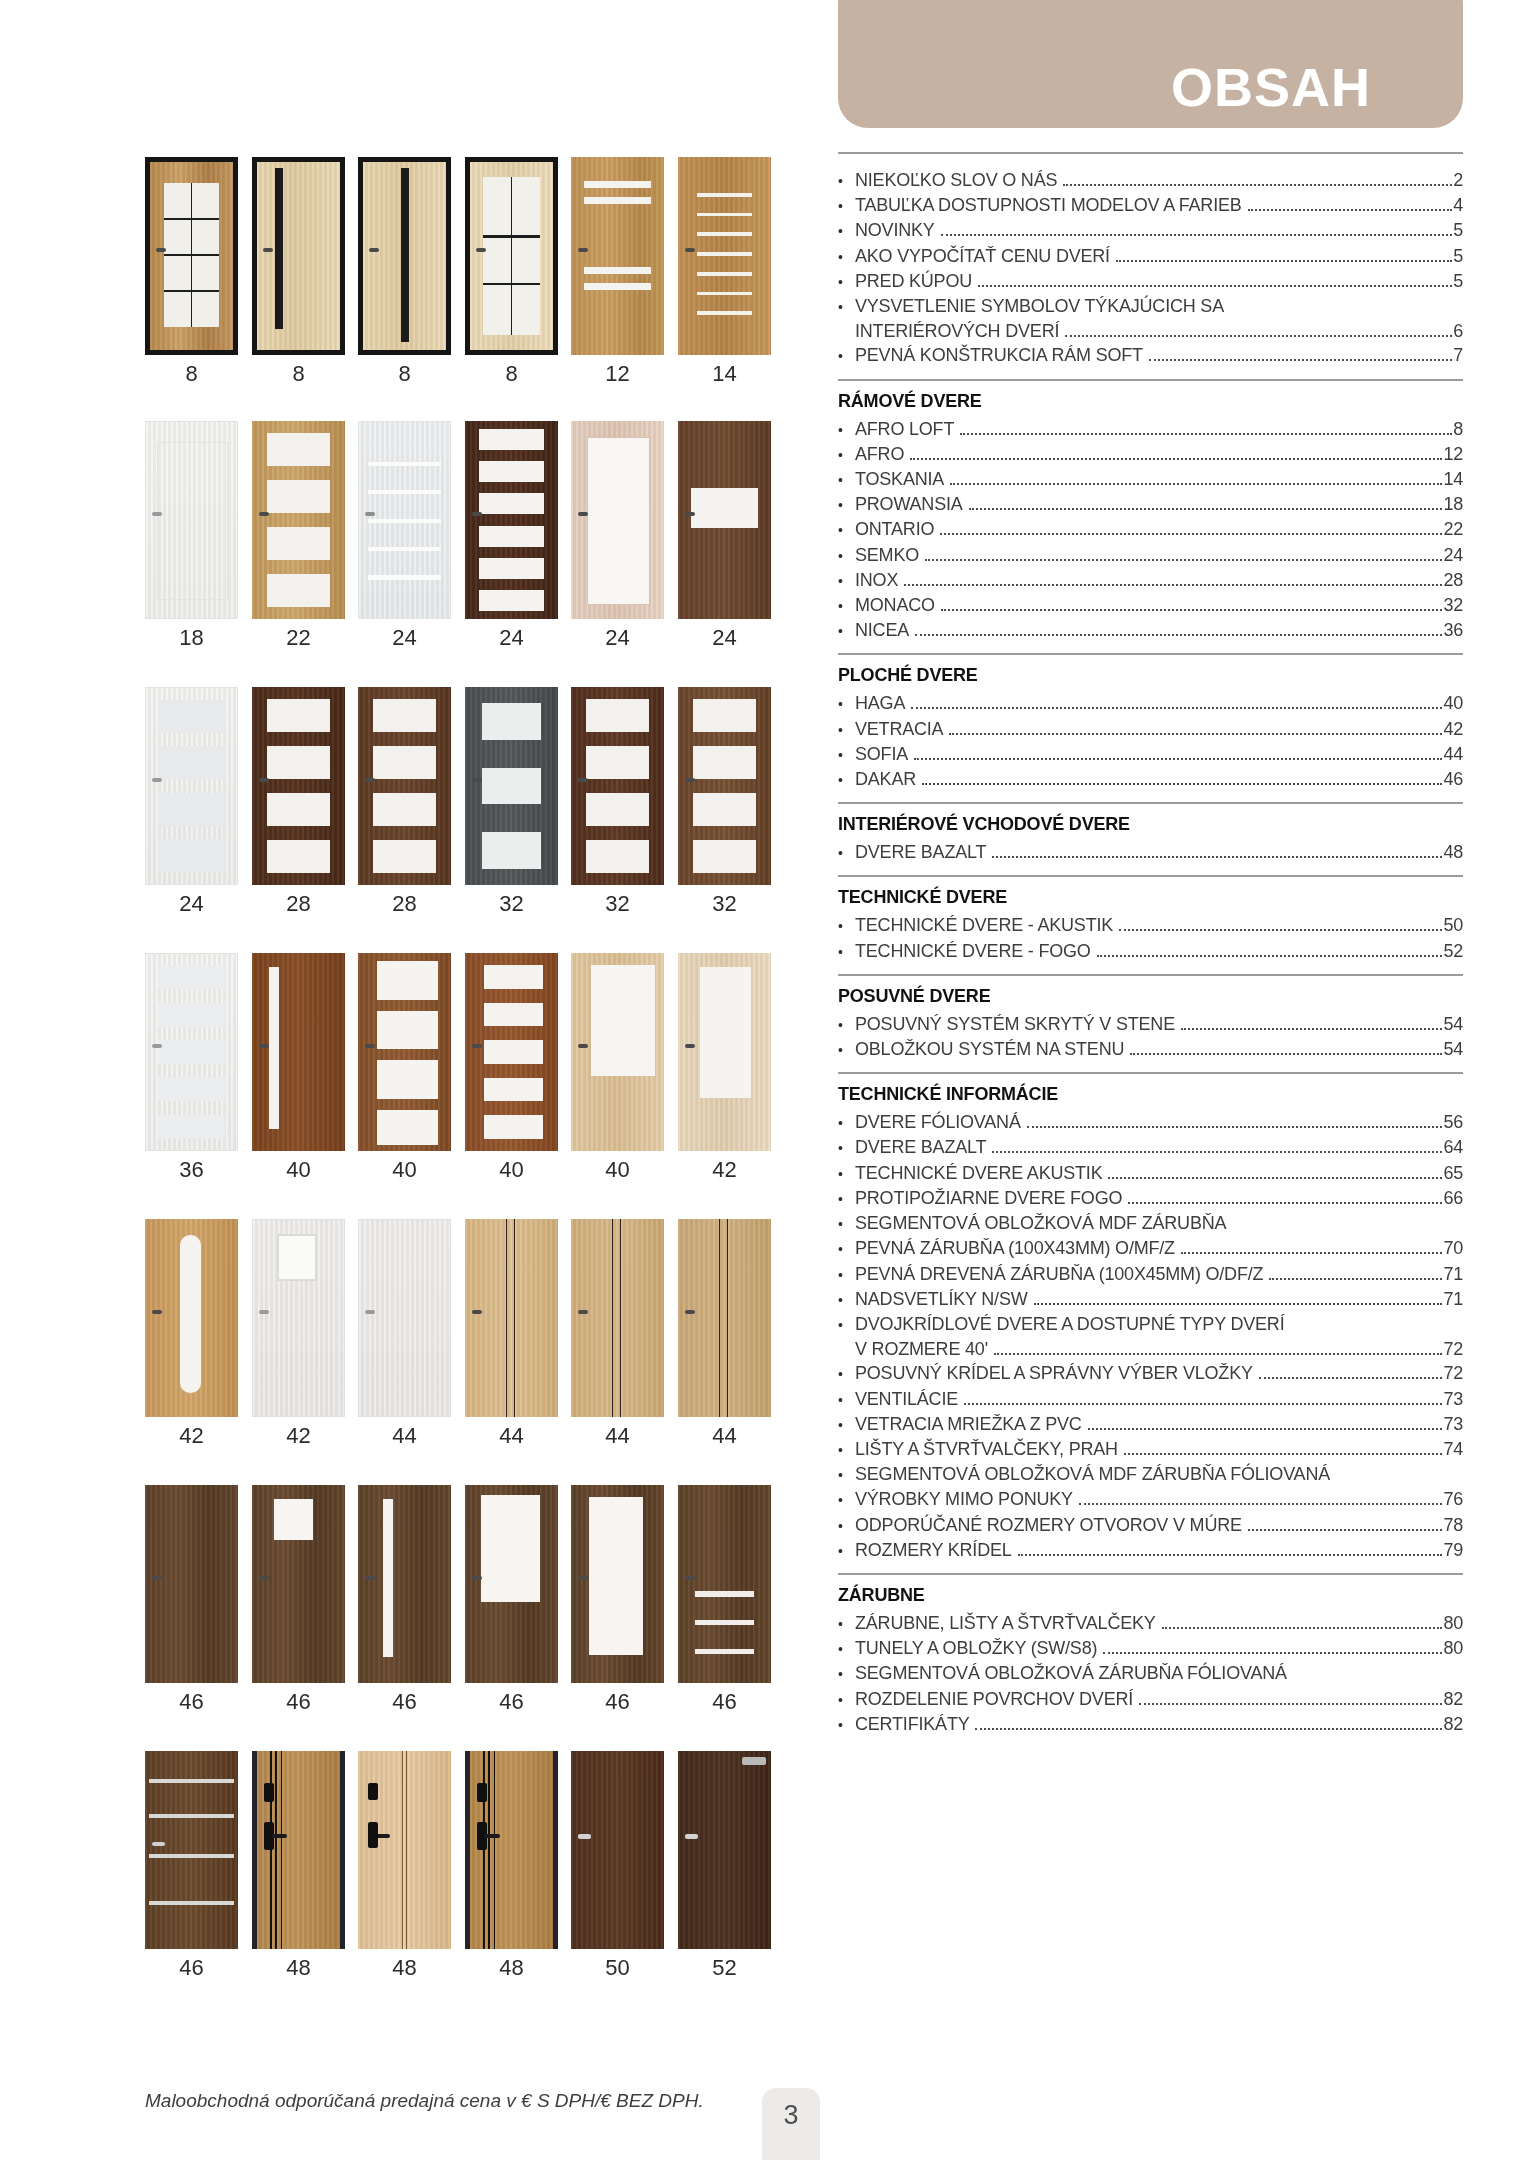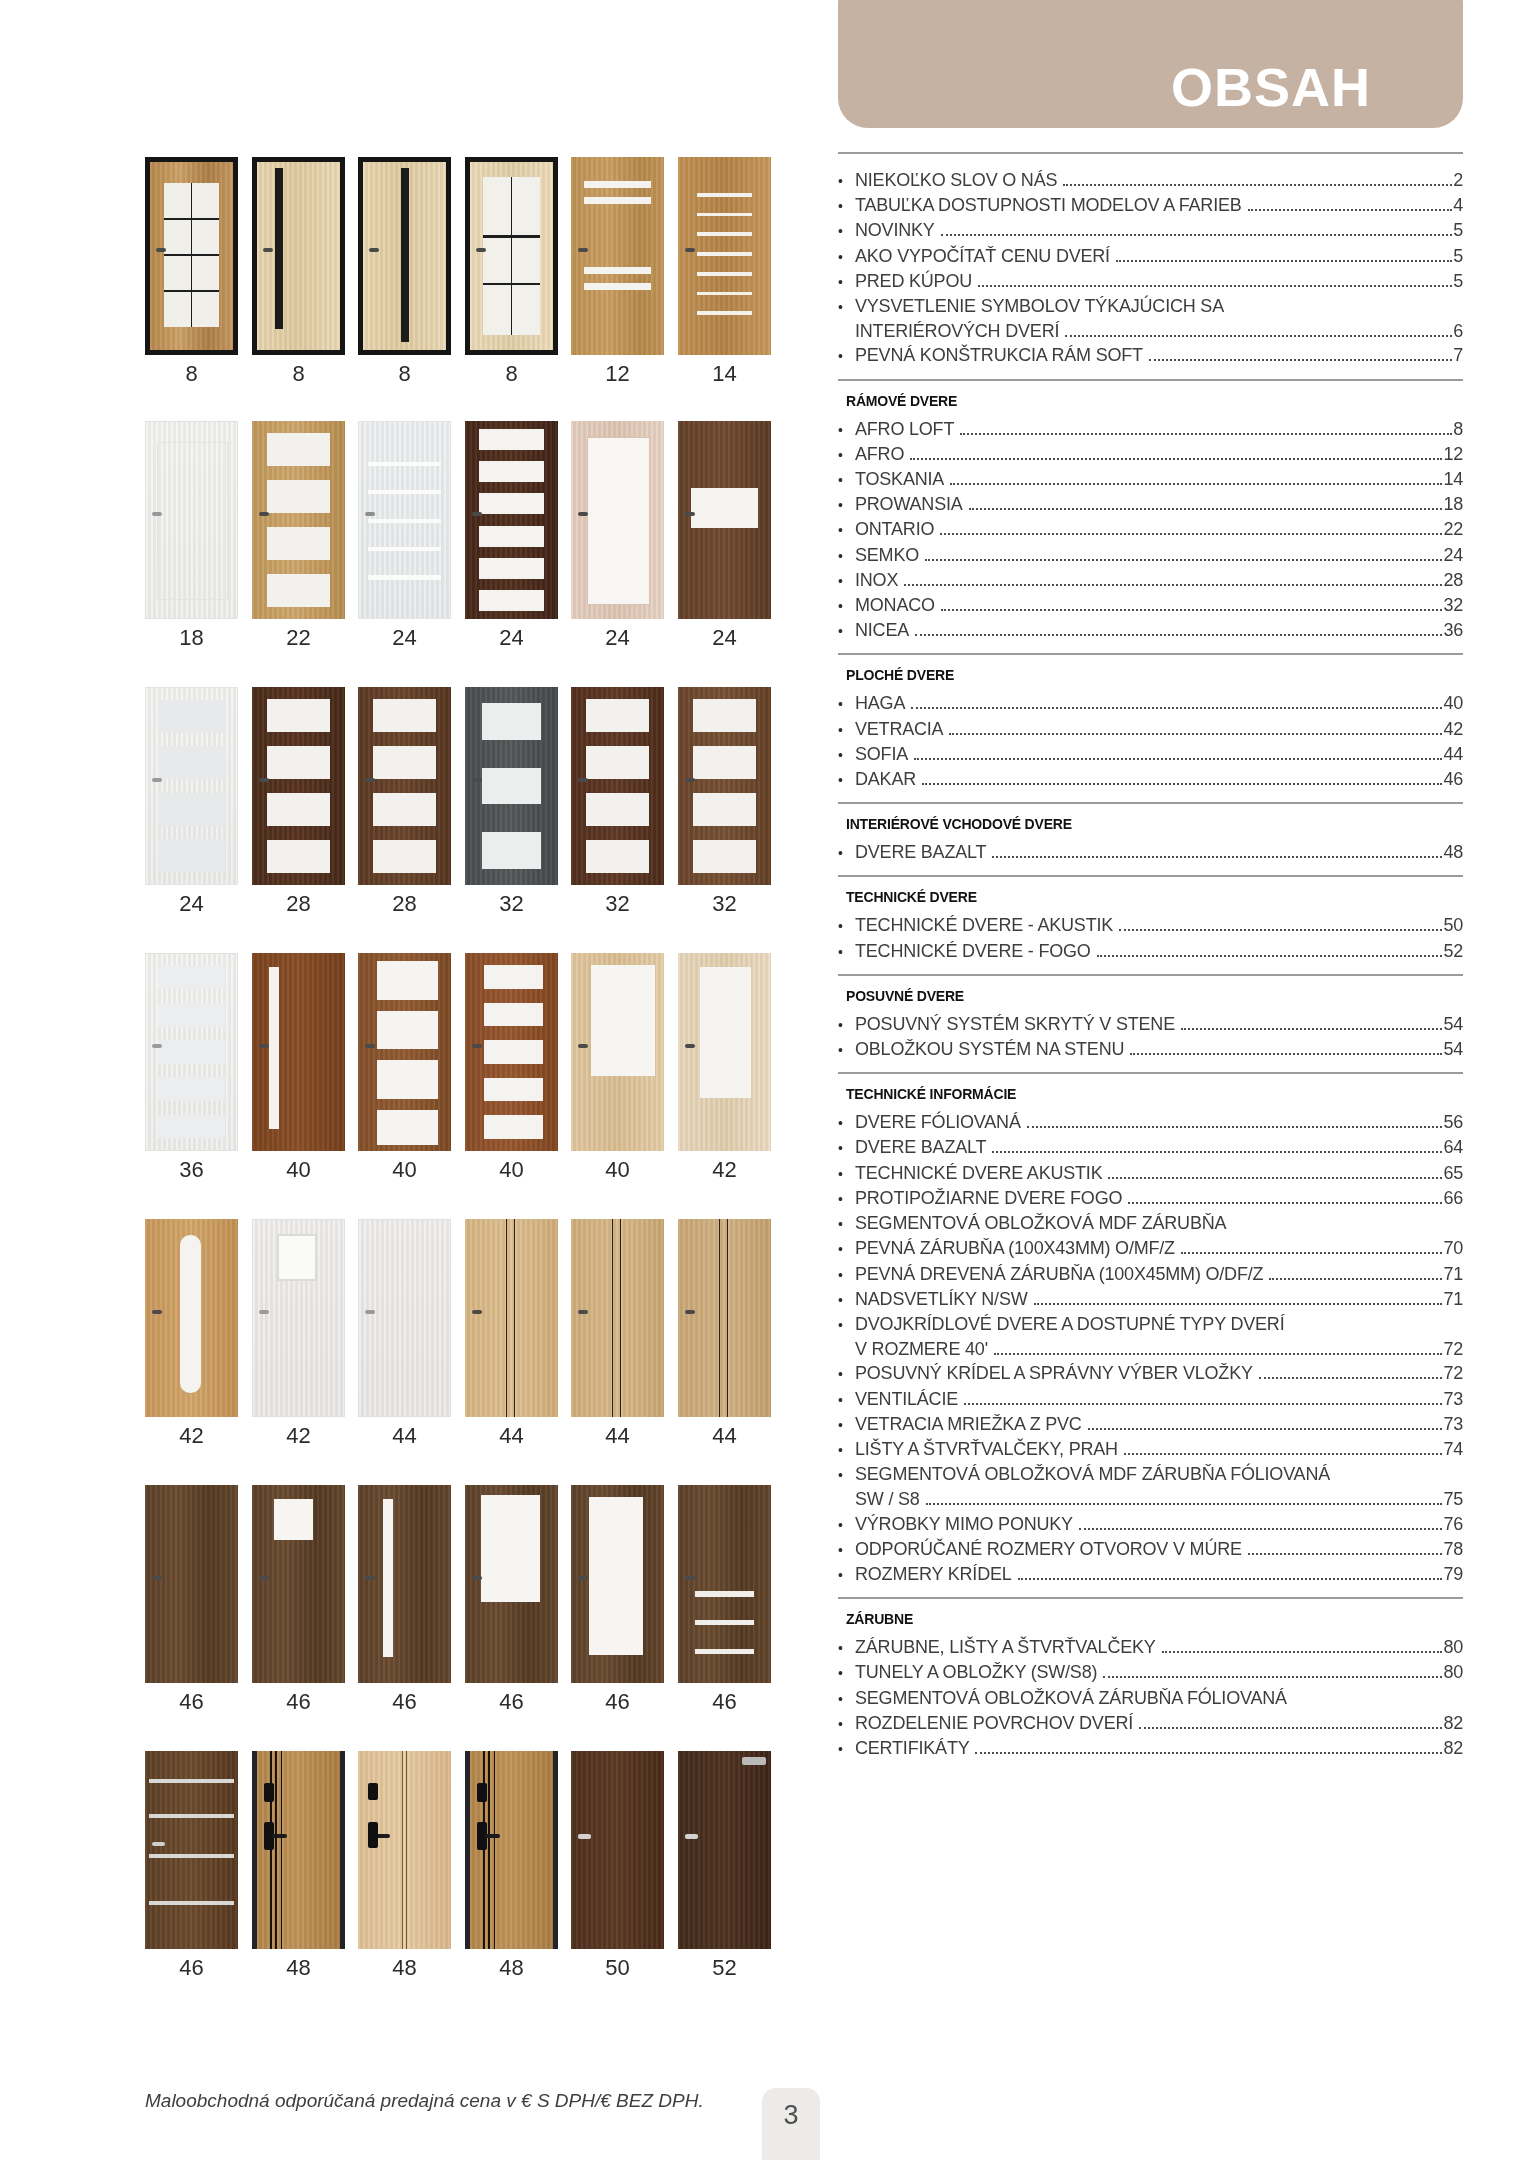--- a/index.html
+++ b/index.html
@@ -22,21 +22,21 @@
   }
   
   #toc{position:absolute;left:838px;top:168px;width:625px;color:#3d3d3d;letter-spacing:-0.2px;}
   .toc-row{display:flex;align-items:baseline;line-height:24.2px;font-size:18px;}
   .toc-row .blt{width:17px;flex:0 0 17px;font-size:14px;color:#2e2e2e;}
   .toc-row .lbl{white-space:nowrap;}
   .toc-row .dots{flex:1 1 auto;min-width:12px;border-bottom:2.4px dotted #4d4d4d;margin:0 1px 5px 6px;}
   .toc-row .pg{font-size:18px;color:#3d3d3d;}
   .sec{margin-top:10px;}
   .sec-rule{border:0;border-top:2px solid #9b9b9b;margin:0 0 6px 0;}
-  .sec-title{font-size:14px;font-weight:700;color:#111111;line-height:28px;margin:0 0 2px 8px;}
+  .sec-title{font-size:18px;font-weight:700;color:#111111;line-height:28px;margin:0 0 2px 0;}
   
   .door{
     position:absolute;width:93px;height:198px;box-sizing:border-box;
     background-image:repeating-linear-gradient(90deg, rgba(255,255,255,.05) 0 2px, rgba(0,0,0,.05) 2px 5px), var(--wood, linear-gradient(#cccccc,#cccccc));
   }
   .door .gz{position:absolute;display:block;}
   .door .hdl{position:absolute;left:7%;top:46%;width:10px;height:4px;background:#4a4a4a;border-radius:2px;display:block;}
   .door-num{
     position:absolute;width:93px;text-align:center;font-size:22px;color:#2b2b2b;
   }
@@ -428,26 +428,20 @@
         <span class="blt">•</span>
         <span class="lbl">LIŠTY A ŠTVRŤVALČEKY, PRAH</span>
         <span class="dots"></span>
         <span class="pg">74</span>
       </div>
       <div class="toc-row">
         <span class="blt">•</span>
         <span class="lbl">SEGMENTOVÁ OBLOŽKOVÁ MDF ZÁRUBŇA FÓLIOVANÁ</span>
       </div>
       <div class="toc-row">
-        <span class="blt"></span>
-        <span class="lbl">SW / S8</span>
-        <span class="dots"></span>
-        <span class="pg">75</span>
-      </div>
-      <div class="toc-row">
         <span class="blt">•</span>
         <span class="lbl">VÝROBKY MIMO PONUKY</span>
         <span class="dots"></span>
         <span class="pg">76</span>
       </div>
       <div class="toc-row">
         <span class="blt">•</span>
         <span class="lbl">ODPORÚČANÉ ROZMERY OTVOROV V MÚRE</span>
         <span class="dots"></span>
         <span class="pg">78</span>

